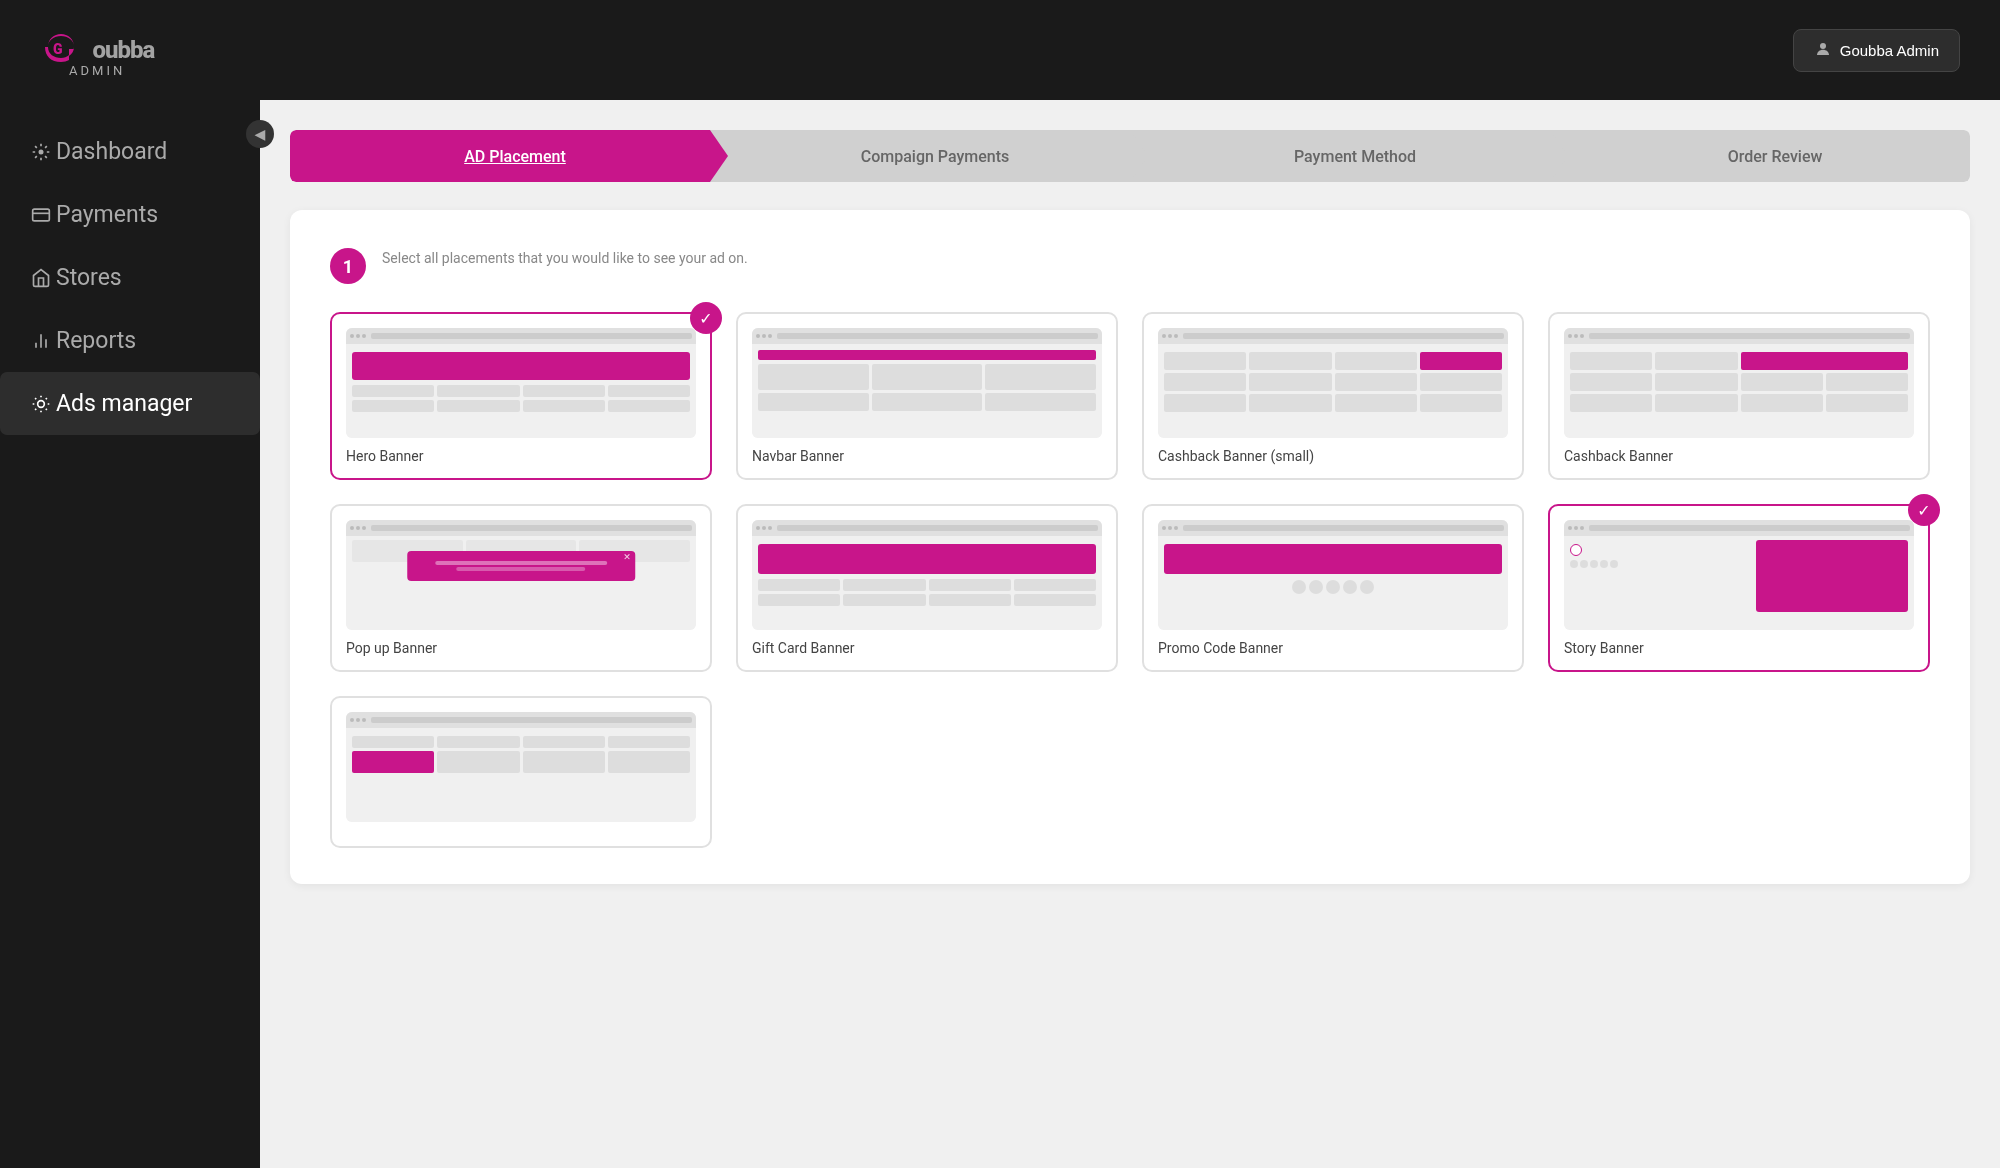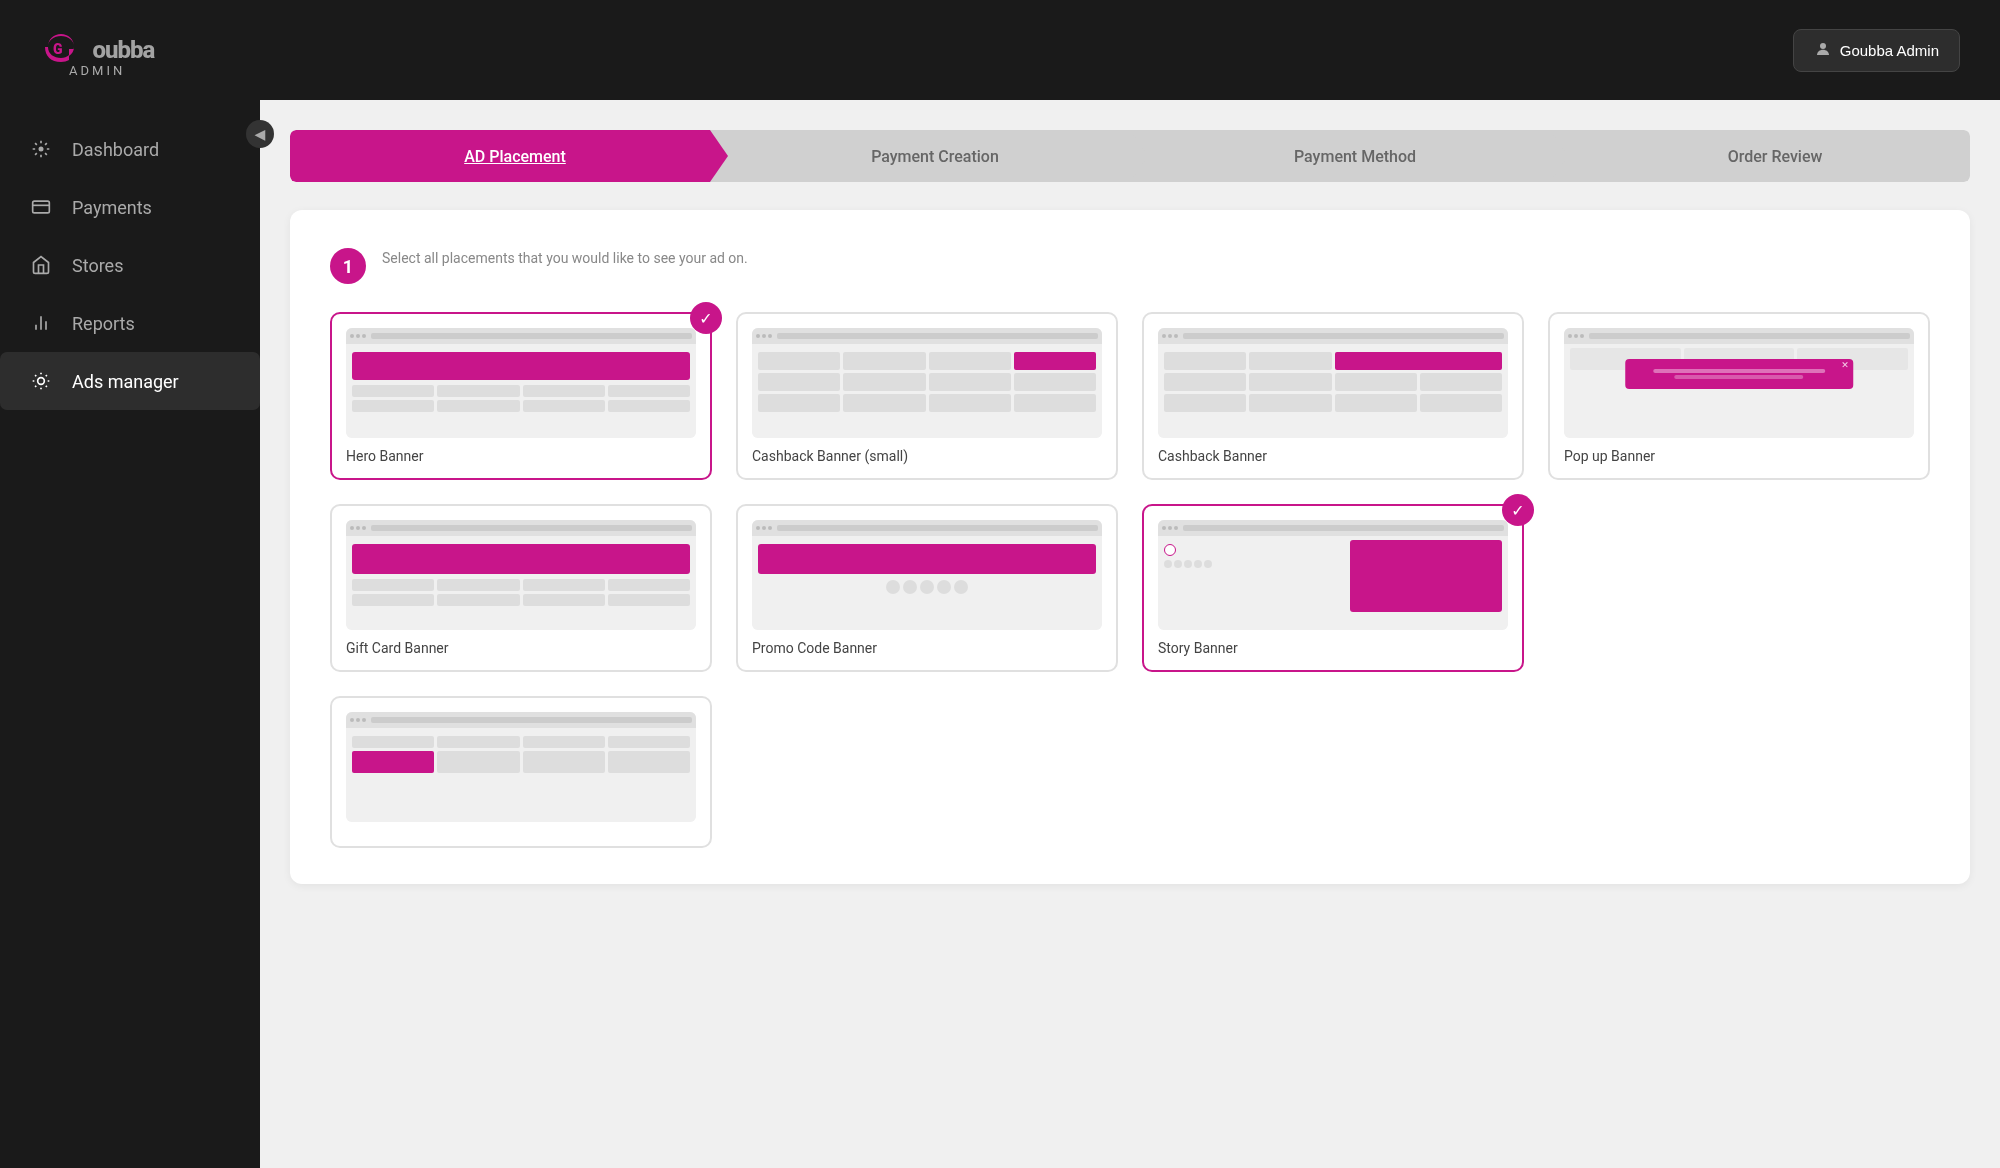--- a/index.html
+++ b/index.html
@@ -83,24 +83,24 @@
       align-items: center;
       justify-content: center;
       cursor: pointer;
       color: #aaa;
       font-size: 14px;
       z-index: 10;
     }
     .nav-item {
       display: flex;
       align-items: center;
-      gap: 20px;
+      gap: 4px;
       padding: 18px 30px;
       color: #aaa;
-      font-size: 18px;
+      font-size: 23px;
       cursor: pointer;
       border-radius: 0;
       transition: background 0.2s;
     }
     .nav-item.active {
       background: #2d2d2d;
       color: #fff;
       border-radius: 7px;
     }
     .nav-icon {
@@ -383,21 +383,21 @@
     </div>
   </div>
 
   <div class="content-area">
 
     <div class="wizard-steps">
       <div class="wizard-step active" style="padding-left:30px;text-decoration:underline;">
         <span>AD Placement</span>
       </div>
       <div class="wizard-step inactive" style="padding-left:30px;">
-        <span>Payment Creation</span>
+        <span>Compaign Payments</span>
       </div>
       <div class="wizard-step inactive" style="padding-left:30px;">
         <span>Payment Method</span>
       </div>
       <div class="wizard-step inactive" style="padding-left:30px;">
         <span>Order Review</span>
       </div>
     </div>
 
     <div class="card">
@@ -433,20 +433,46 @@
                   <div style="height:12px;background:#ddd;border-radius:2px;"></div>
                   <div style="height:12px;background:#ddd;border-radius:2px;"></div>
                   <div style="height:12px;background:#ddd;border-radius:2px;"></div>
                 </div>
               </div>
             </div>
           </div>
           <div class="banner-name">Hero Banner</div>
         </div>
 
+        <div class="banner-item">
+          <div class="banner-preview">
+            <div class="mini-browser">
+              <div class="mini-browser-bar">
+                <div class="mini-dot"></div>
+                  <div class="mini-dot"></div>
+                  <div class="mini-dot"></div>
+                <div class="mini-bar-text"></div>
+              </div>
+              <div style="padding:4px 6px;">
+                <div style="width:100%;height:10px;background:#c8158a;border-radius:2px;margin-top:2px;"></div>
+                <div style="display:grid;grid-template-columns:repeat(3,1fr);gap:3px;margin-top:4px;">
+                  <div style="height:26px;background:#ddd;border-radius:2px;"></div>
+                  <div style="height:26px;background:#ddd;border-radius:2px;"></div>
+                  <div style="height:26px;background:#ddd;border-radius:2px;"></div>
+                </div>
+                <div style="display:grid;grid-template-columns:repeat(3,1fr);gap:3px;margin-top:3px;">
+                  <div style="height:18px;background:#ddd;border-radius:2px;"></div>
+                  <div style="height:18px;background:#ddd;border-radius:2px;"></div>
+                  <div style="height:18px;background:#ddd;border-radius:2px;"></div>
+                </div>
+              </div>
+            </div>
+          </div>
+          <div class="banner-name">Navbar Banner</div>
+        </div>
 
         <div class="banner-item">
           <div class="banner-preview">
             <div class="mini-browser">
               <div class="mini-browser-bar">
                 <div class="mini-dot"></div>
                   <div class="mini-dot"></div>
                   <div class="mini-dot"></div>
                 <div class="mini-bar-text"></div>
               </div>

